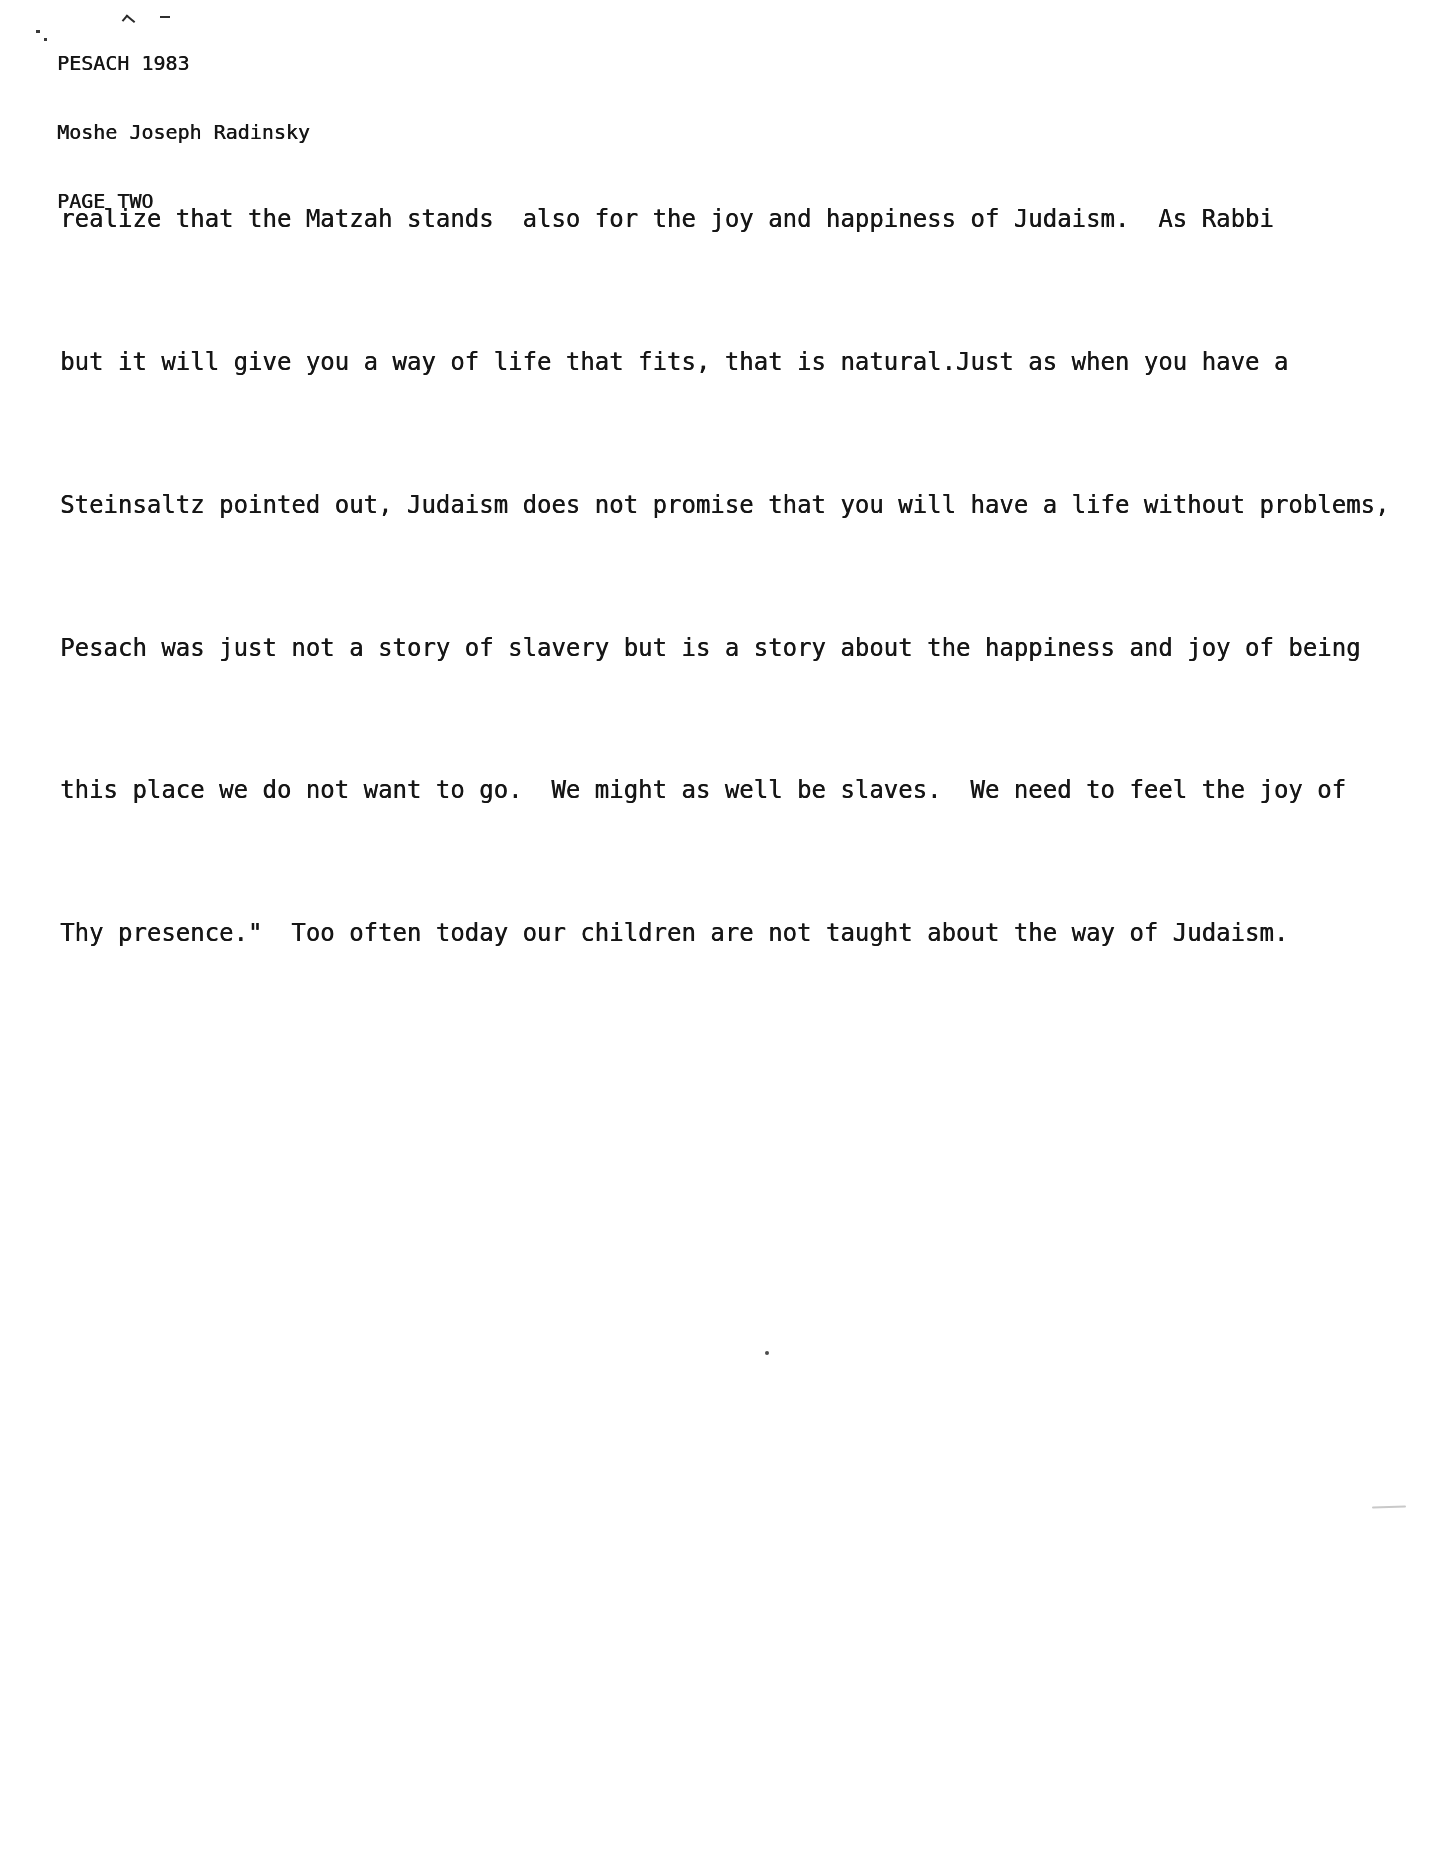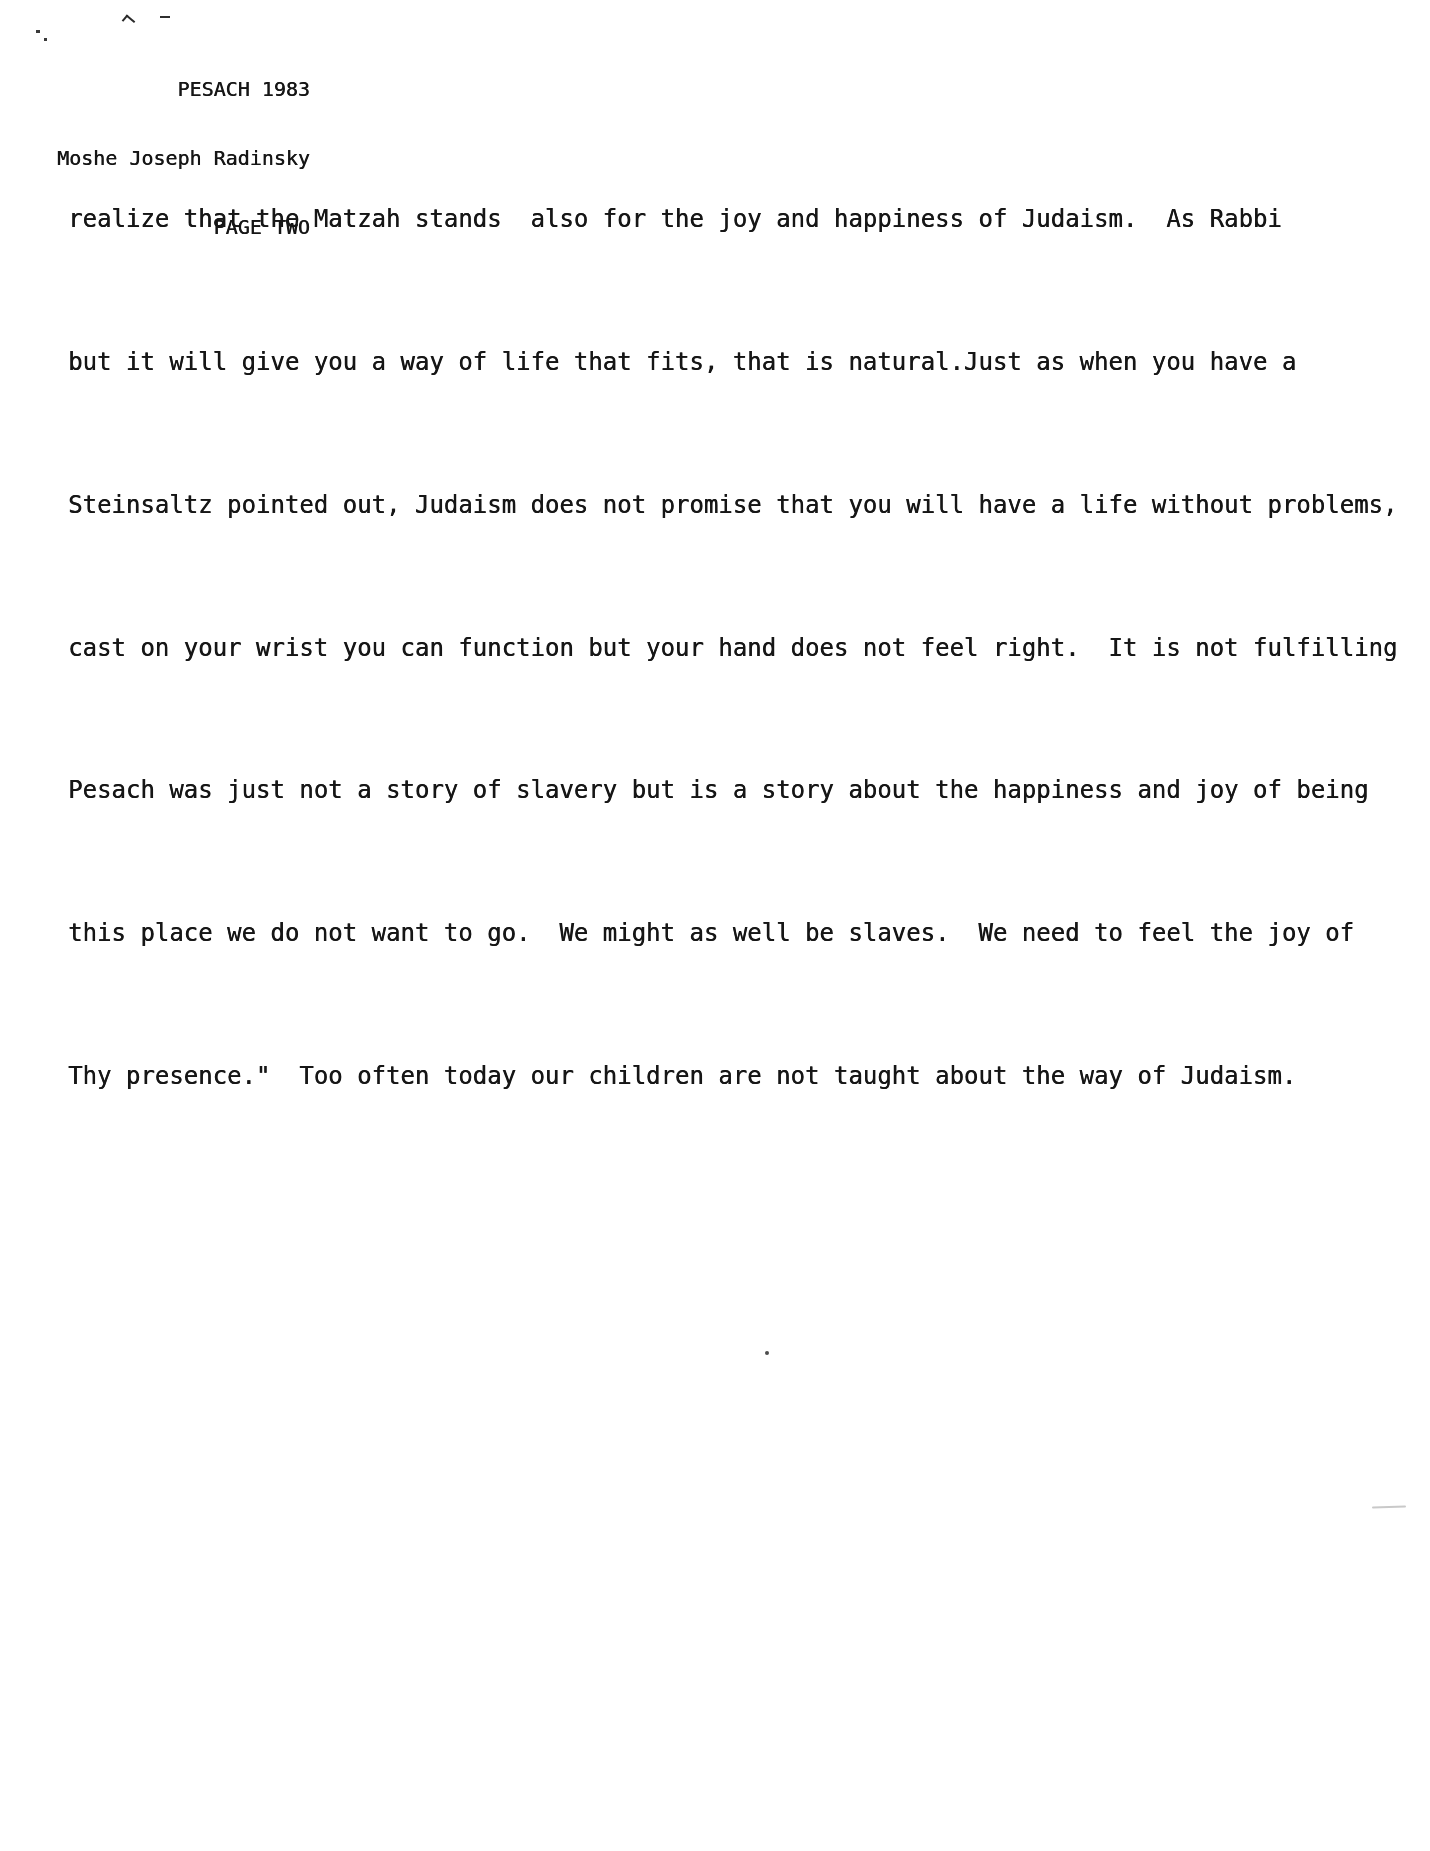--- a/index.html
+++ b/index.html
@@ -17,37 +17,35 @@
     color: #161616;
   }
   
   .typewriter {
     text-shadow: 0.4px 0 0 currentColor;
     -webkit-font-smoothing: antialiased;
   }
   .doc-header {
     position: absolute;
     left: 57px;
-    top: 32px;
+    top: 6px;
     font-size: 20px;
     line-height: 23px;
     white-space: pre;
-    text-align: right;
   }
   .doc-body {
     position: absolute;
     left: 60px;
     top: 101px;
     font-size: 24px;
     line-height: 47.6px;
     white-space: pre;
   }
   .doc-body .line {
     height: 47.6px;
-    margin-left: 8px;
   }
   
   .artifact {
     position: absolute;
     background: #3a3a3a;
   }
   .speck-a { left: 36px; top: 30px; width: 4px; height: 3px; }
   .speck-b { left: 44px; top: 38px; width: 3px; height: 3px; }
   .caret-mark {
     left: 123px; top: 17px; width: 9px; height: 6px;
@@ -75,21 +73,20 @@
   <div class="doc-header typewriter">
     <div>PESACH 1983</div>
     <div>Moshe Joseph Radinsky</div>
     <div>PAGE TWO</div>
   </div>
 
   <div class="doc-body typewriter">
     <div class="line">realize that the Matzah stands  also for the joy and happiness of Judaism.  As Rabbi</div>
     <div class="line">but it will give you a way of life that fits, that is natural.Just as when you have a</div>
     <div class="line">Steinsaltz pointed out, Judaism does not promise that you will have a life without problems,</div>
-    <div class="line">cast on your wrist you can function but your hand does not feel right.  It is not fulfilling</div>
     <div class="line">Pesach was just not a story of slavery but is a story about the happiness and joy of being</div>
     <div class="line">this place we do not want to go.  We might as well be slaves.  We need to feel the joy of</div>
     <div class="line">Thy presence."  Too often today our children are not taught about the way of Judaism.</div>
     
     
     
     
     
     
     

